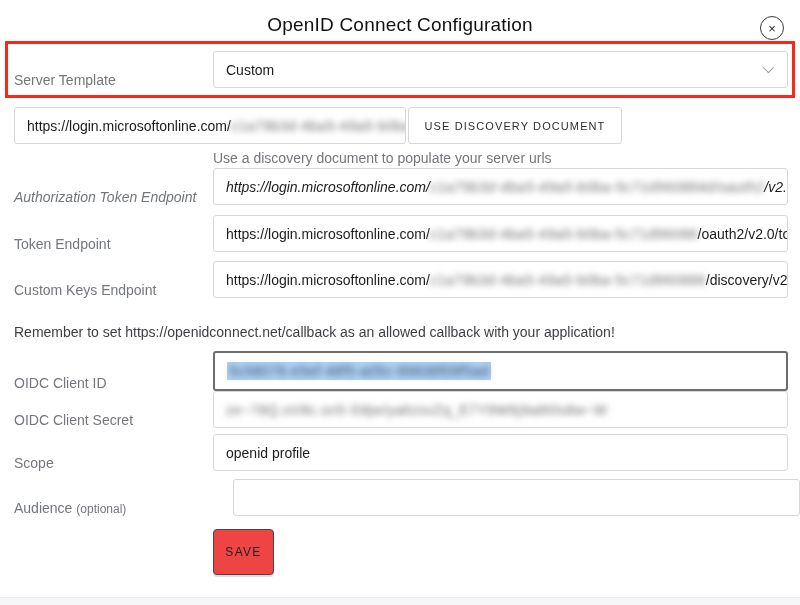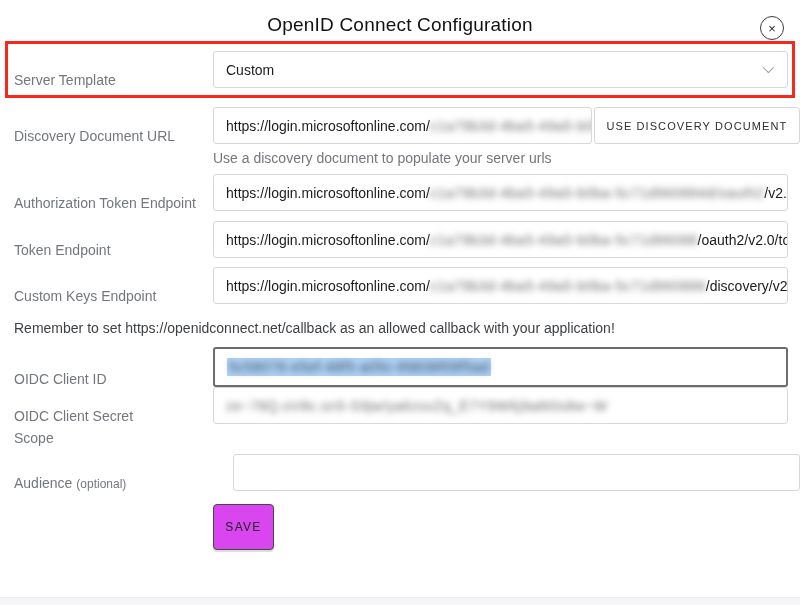--- a/index.html
+++ b/index.html
@@ -49,44 +49,44 @@
   
   .discovery-input { width: 392px; }
   .use-doc-btn {
     margin-left: 2px; height: 37px; width: 214px;
     border: 1px solid #d8d8da; border-radius: 3px; background: #fff;
     font-size: 11px; font-weight: 500; letter-spacing: 1.1px; color: #2e2e30;
     cursor: pointer; white-space: nowrap;
     font-family: "Liberation Sans", "DejaVu Sans", sans-serif;
   }
   .helper-text { margin-top: 6px; padding-left: 213px; font-size: 14px; color: #73777c; }
-  .note-text { margin-top: 16px; padding-left: 14px; font-size: 14px; color: #3c3f43; }
+  .note-text { margin-top: 26px; padding-left: 14px; font-size: 14px; color: #3c3f43; }
   
   .redacted { filter: blur(3px); color: #6f6f73; letter-spacing: .5px; }
   .selection-hl { background: #aed2f6; border-radius: 1px; padding: 1px 2px; }
   .selection-hl .redacted { color: #3f4c63; }
   .focused-input { border: 2px solid #6d6d70; height: 40px; }
   
   .save-btn {
     margin: 13px 0 0 213px; width: 61px; height: 46px;
-    border: 1px solid #474747; border-radius: 4px; background: #d946ef;
+    border: 1px solid #474747; border-radius: 4px; background: #ef4444;
     font-size: 12px; font-weight: 500; letter-spacing: 1.3px; color: #1f1f1f;
     cursor: pointer; box-shadow: 0 2px 1px rgba(0,0,0,.14);
     font-family: "Liberation Sans", "DejaVu Sans", sans-serif;
   }
   .page-bottom-strip {
     position: absolute; left: 0; bottom: 0; width: 800px; height: 8px;
     background: #f6f6f8; border-top: 1px solid #ececee;
   }
   
   .mt9  { margin-top: 9px; }
   .mt10 { margin-top: 10px; }
   .mt11 { margin-top: 11px; }
   .mt13 { margin-top: 0; }
-  .mt14 { margin-top: 8px; }
+  .mt14 { margin-top: 2px; font-style: italic; }
   .mt6  { margin-top: 6px; }
   .mt8  { margin-top: 8px; gap: 20px; }
 </style>
 </head>
 <body>
 
 
 
 
 <div class="modal-header">
@@ -102,21 +102,20 @@
     <div class="row-label">Server Template</div>
     <div class="input-box select-box">
       <span>Custom</span>
       <span class="chevron"></span>
     </div>
   </div>
 </div>
 
 
 <div class="form-row mt9">
-  <div class="row-label">Discovery Document URL</div>
   <div class="input-box discovery-input">
     <span>https://login.microsoftonline.com/</span>
       <span class="redacted">c1a79b3d-4ba5-49a5-b0ba-5c71d</span>
   </div>
   <button class="use-doc-btn">USE DISCOVERY DOCUMENT</button>
 </div>
 <div class="helper-text">Use a discovery document to populate your server urls</div>
 
 
 <div class="form-row mt14">
@@ -163,20 +162,21 @@
 <div class="form-row mt13">
   <div class="row-label">OIDC Client Secret</div>
   <div class="input-box">
     <span class="redacted">ze~78Q.oV8c.sn5-S9jw/ya6zsvZq_E7Y9W6j9a8t0s8w~W</span>
   </div>
 </div>
 
 
 <div class="form-row mt6">
   <div class="row-label">Scope</div>
+  <input class="input-box" type="text" value="openid profile" style="">
 </div>
 
 
 <div class="form-row mt8">
   <div class="row-label">
     <span>Audience</span>
     <span class="optional">(optional)</span>
   </div>
   <input class="input-box" type="text" value="" style="">
 </div>

